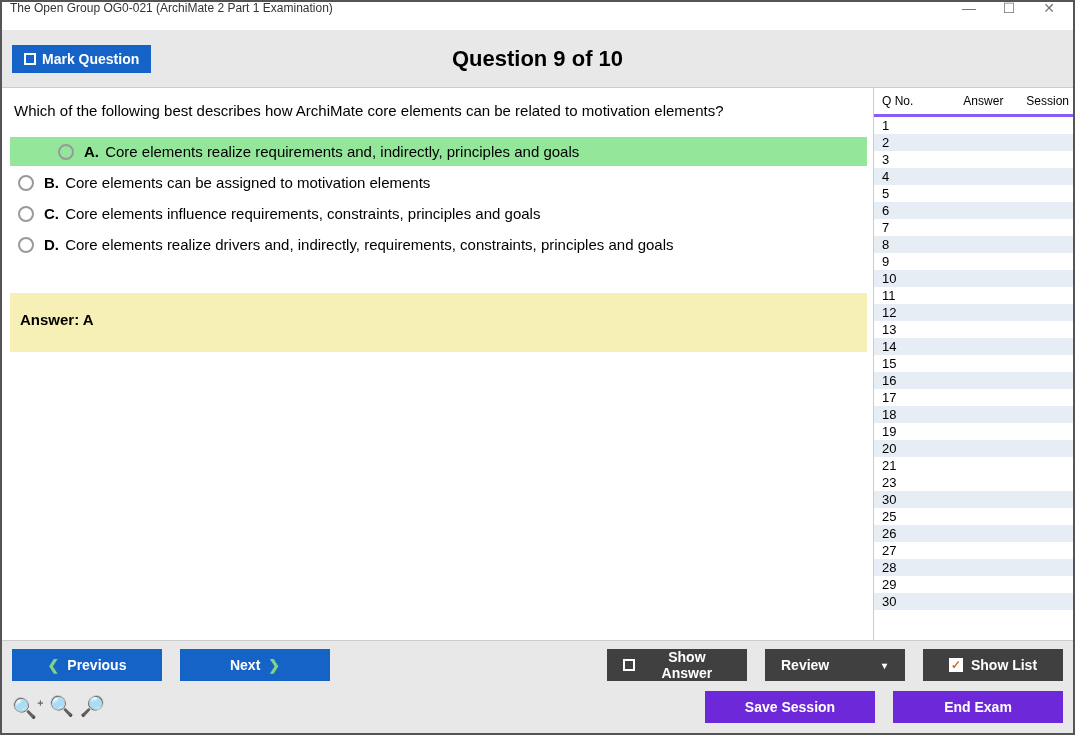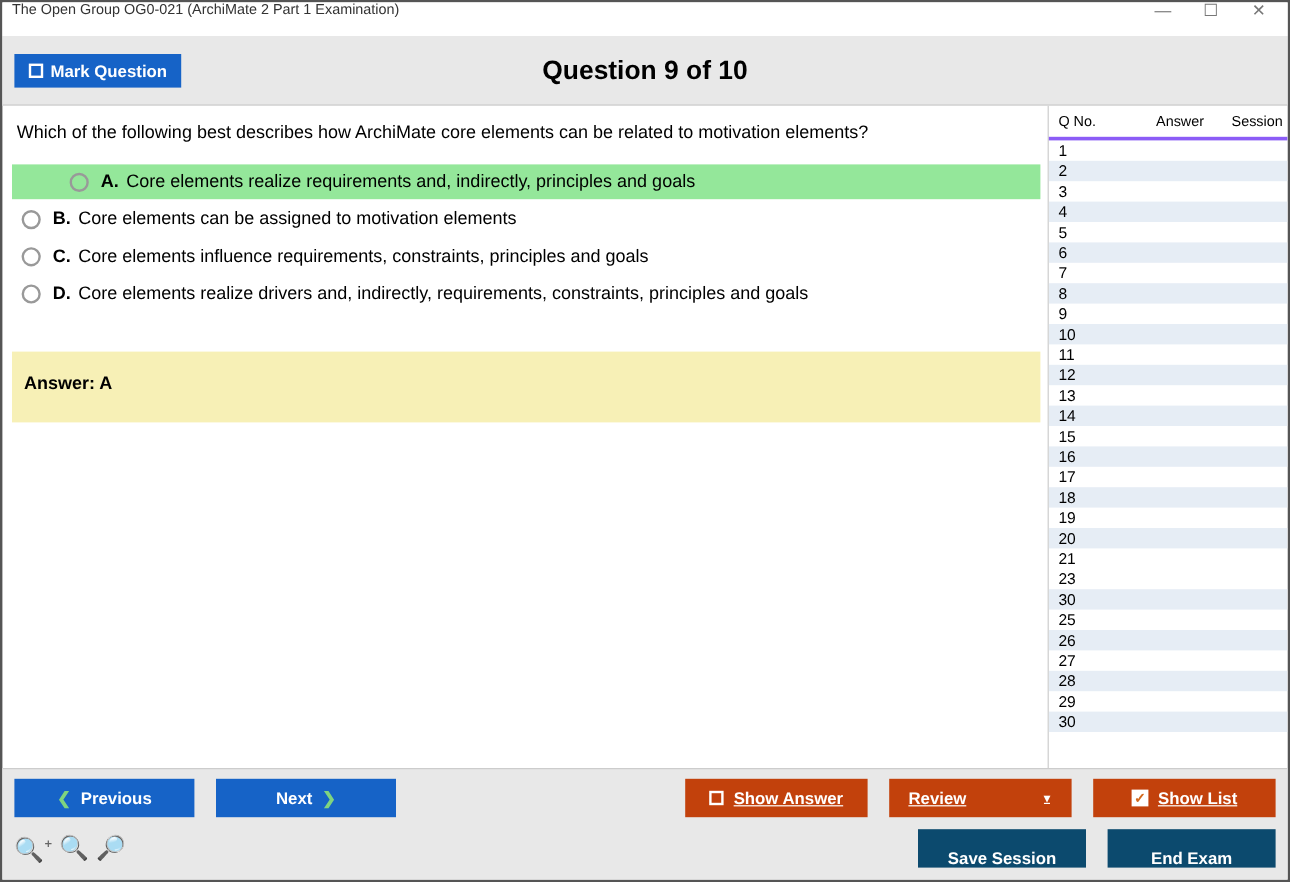--- a/index.html
+++ b/index.html
@@ -168,22 +168,22 @@
   font-weight: bold;
   border: none;
   color: #fff;
   cursor: pointer;
   display: flex;
   align-items: center;
   justify-content: center;
   gap: 8px;
 }
 .btn-blue { background: #1663c7; width: 150px; }
-.btn-orange { background: #c2410c; width: 152px; text-decoration: underline; }
-.btn-dark { background: #0c4a6e; width: 140px; align-items: flex-end; }
+.btn-orange { background: #404040; width: 140px; }
+.btn-dark { background: #6d28d9; width: 170px; }
 .btn .arrow-left { color: #7fd47f; font-size: 14px; font-weight: bold;}
 .btn .arrow-right { color: #7fd47f; font-size: 14px; font-weight: bold;}
 .btn .arrow-down { font-size: 10px; margin-left: auto;}
 .btn .sq { width: 12px; height: 12px; border: 2px solid #fff; }
 .btn .chk { width: 14px; height: 14px; background: #fff; color: #d2691e; font-size: 12px; display:flex; align-items:center; justify-content:center; font-weight:bold;}
 .spacer { flex: 1; }
 .zoom-controls {
   display: flex;
   gap: 6px;
   color: #666;

